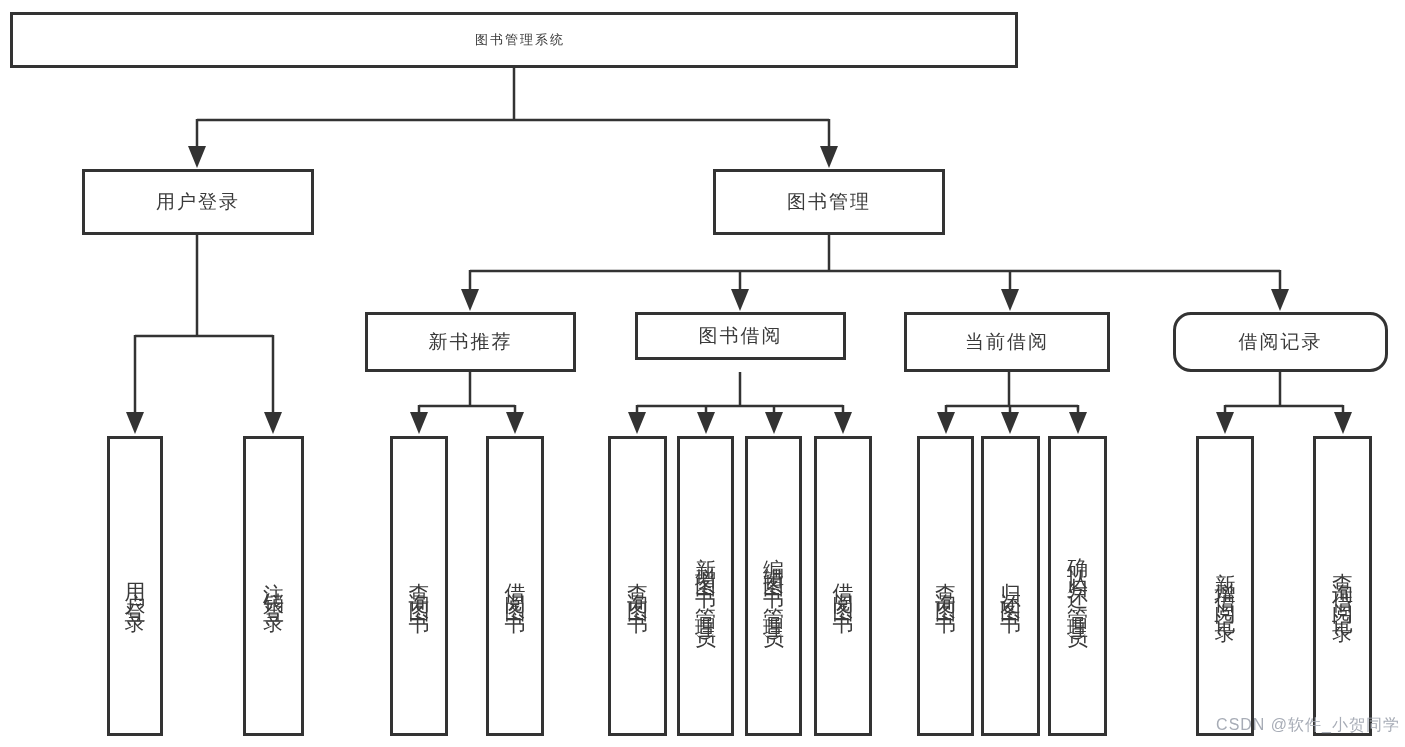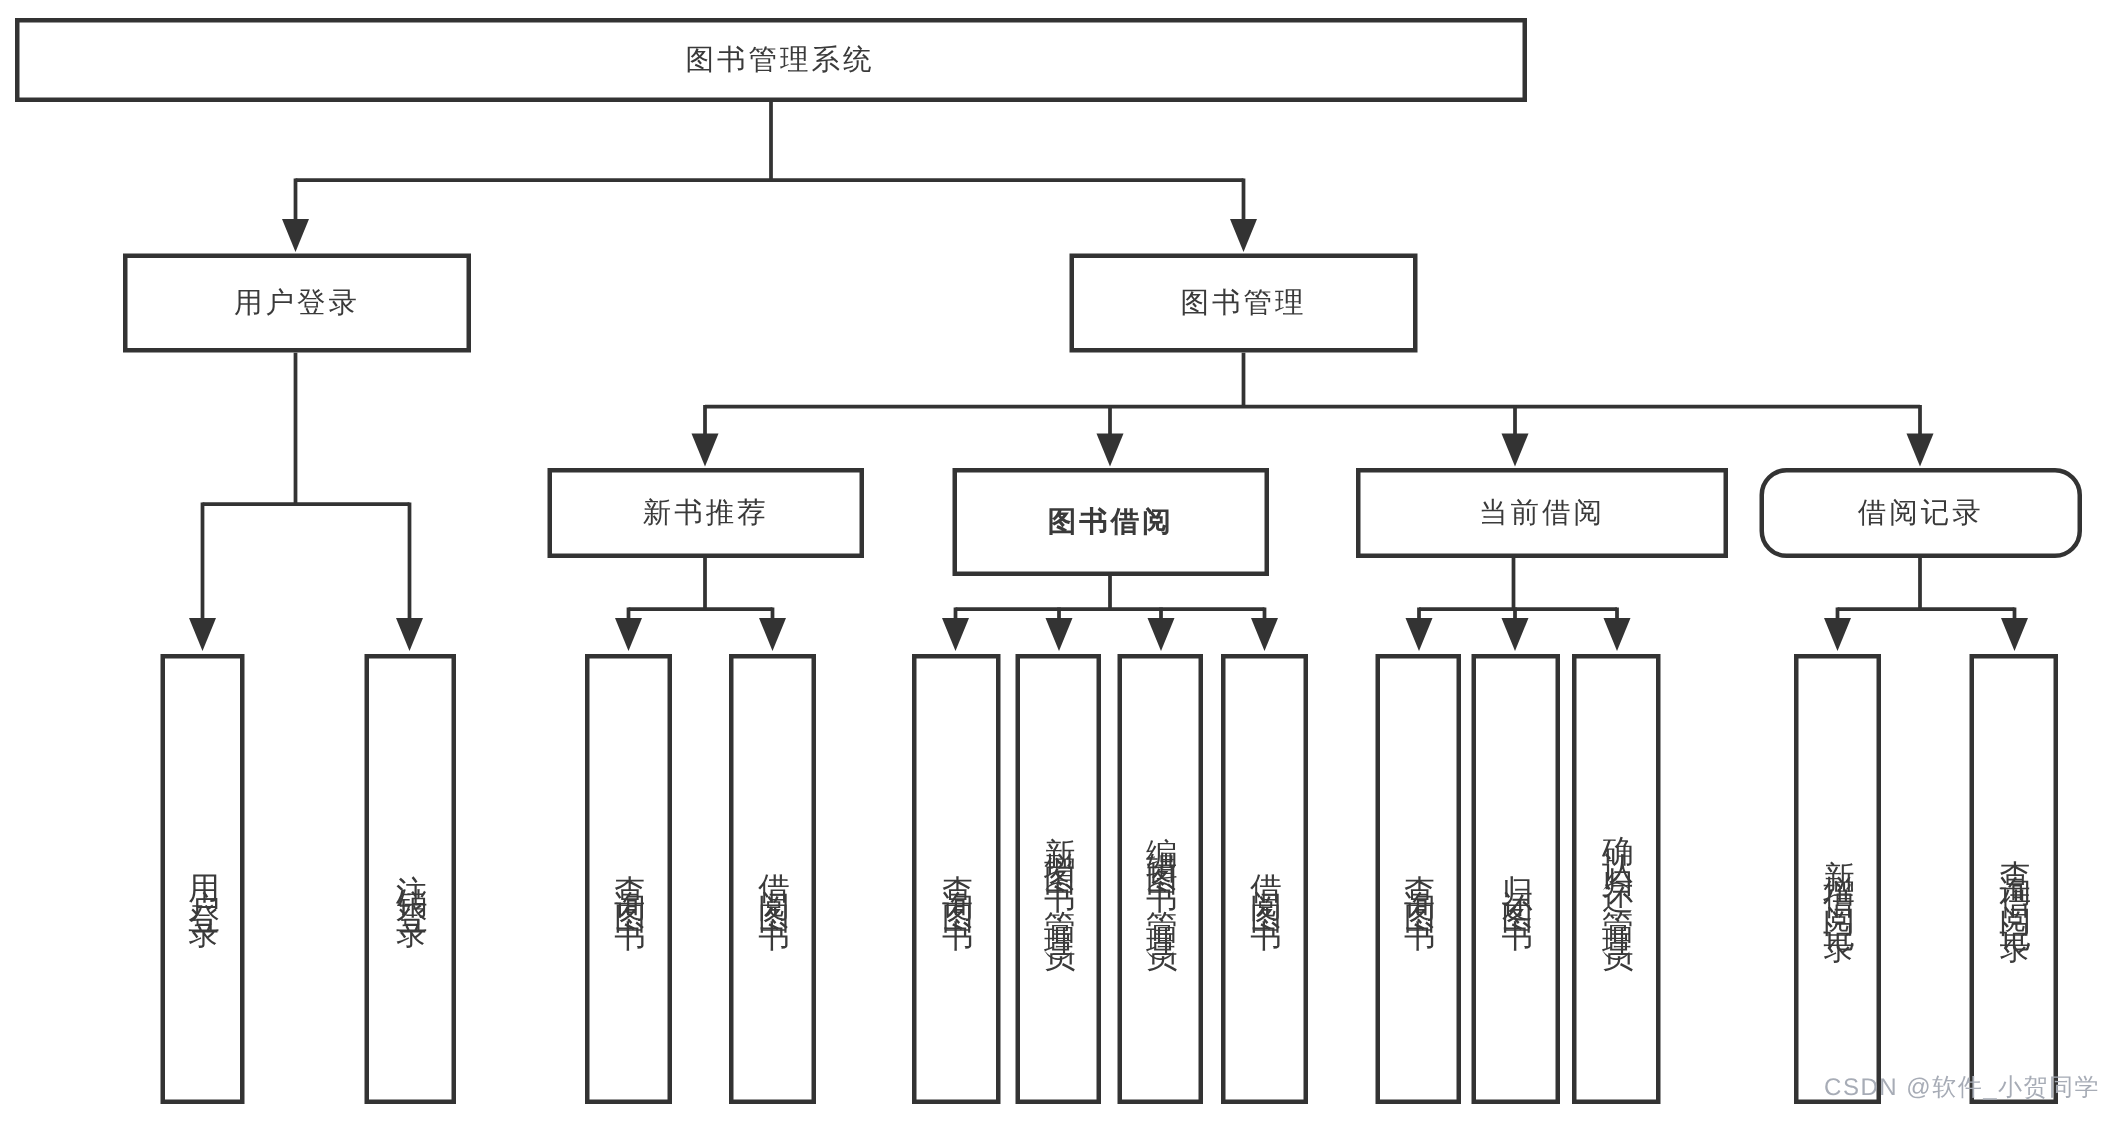--- a/index.html
+++ b/index.html
@@ -17,21 +17,21 @@
     border:3px solid #333333;
     background:#ffffff;
     display:flex;
     align-items:center;
     justify-content:center;
     color:#3a3a3a;
     font-size:19px;
     letter-spacing:2px;
     white-space:nowrap;
   }
-  .root{font-size:19px;padding-left:12px;}
+  .root{font-size:13px;padding-left:12px;}
   .leaf{
     writing-mode:vertical-rl;
     text-orientation:mixed;
     font-size:21px;
     letter-spacing:10px;
     white-space:normal;
   }
   .watermark{
     position:absolute;
     right:5px;
@@ -108,22 +108,22 @@
     <line x1="1343" y1="405" x2="1343" y2="414"></line>
     <polygon points="1334,412 1352,412 1343,434" stroke="none"></polygon>
   </svg>
 
   <div class="box root" style="left:10px;top:12px;width:1008px;height:56px;">图书管理系统</div>
 
   <div class="box" style="left:82px;top:169px;width:232px;height:66px;">用户登录</div>
   <div class="box" style="left:713px;top:169px;width:232px;height:66px;">图书管理</div>
 
   <div class="box" style="left:365px;top:312px;width:211px;height:60px;font-family:Liberation Mono, monospace;">新书推荐</div>
-  <div class="box" style="left:635px;top:312px;width:211px;height:72px;font-weight:bold;">图书借阅</div>
-  <div class="box" style="left:904px;top:312px;width:248px;height:60px;">当前借阅</div>
+  <div class="box" style="left:635px;top:312px;width:211px;height:48px;">图书借阅</div>
+  <div class="box" style="left:904px;top:312px;width:206px;height:60px;">当前借阅</div>
   <div class="box" style="left:1173px;top:312px;width:215px;height:60px;border-radius:18px;">借阅记录</div>
 
   <div class="box leaf" style="left:107px;top:436px;width:56px;height:300px;">用户登录</div>
   <div class="box leaf" style="left:243px;top:436px;width:61px;height:300px;">注销登录</div>
 
   <div class="box leaf" style="left:390px;top:436px;width:58px;height:300px;">查询图书</div>
   <div class="box leaf" style="left:486px;top:436px;width:58px;height:300px;">借阅图书</div>
 
   <div class="box leaf" style="left:608px;top:436px;width:59px;height:300px;">查询图书</div>
   <div class="box leaf" style="left:677px;top:436px;width:57px;height:300px;">新增图书（管理员）</div>

